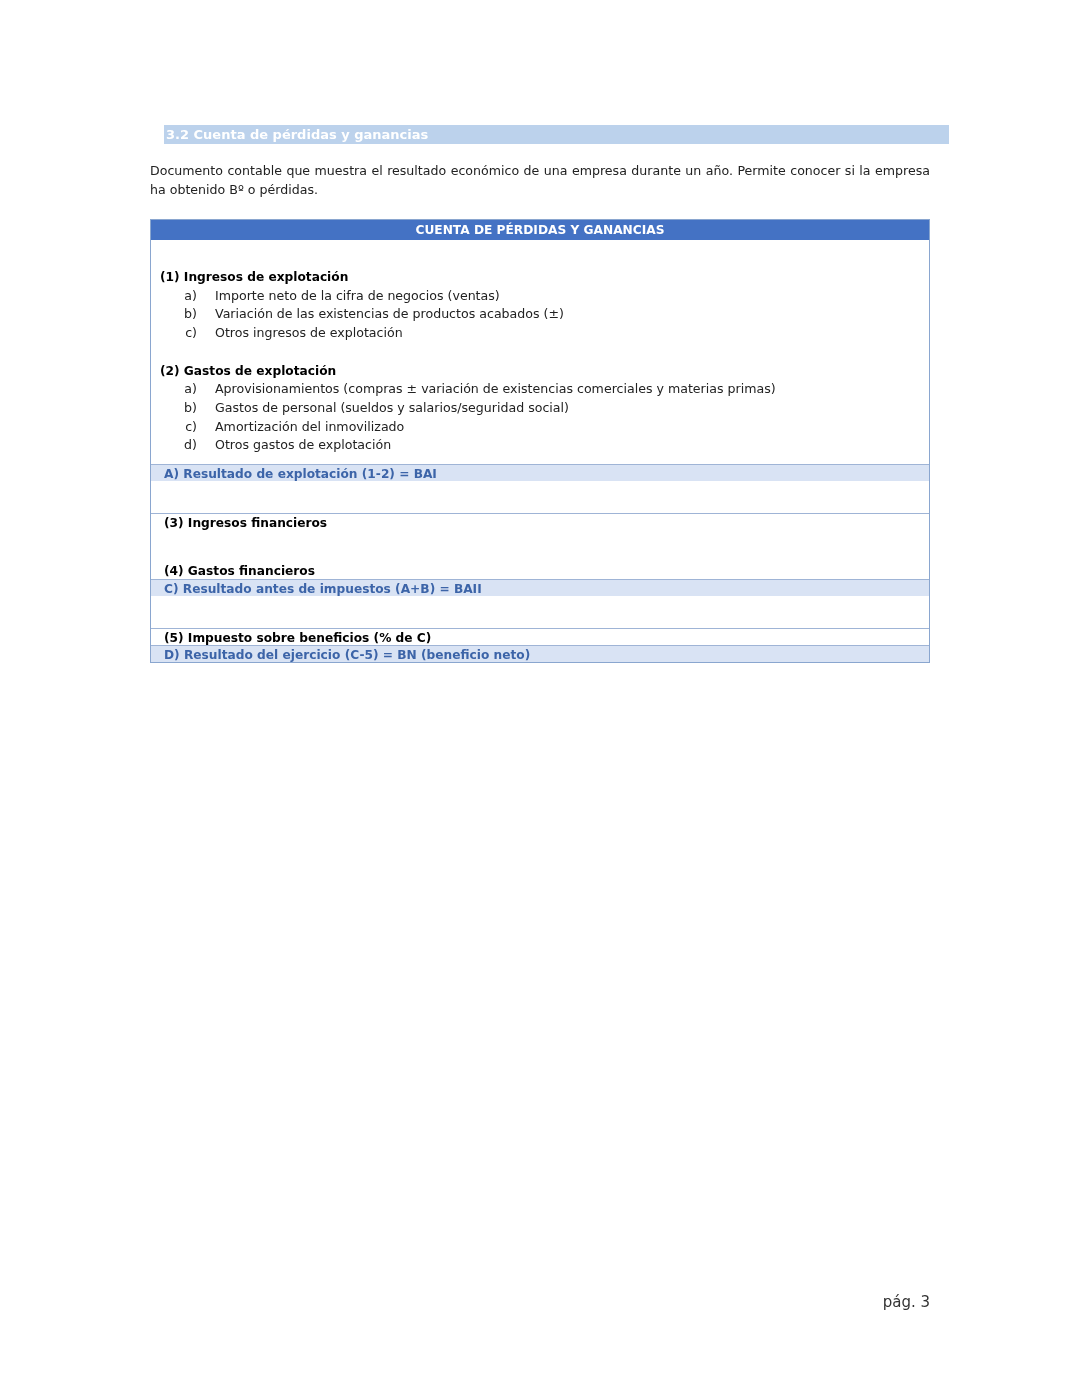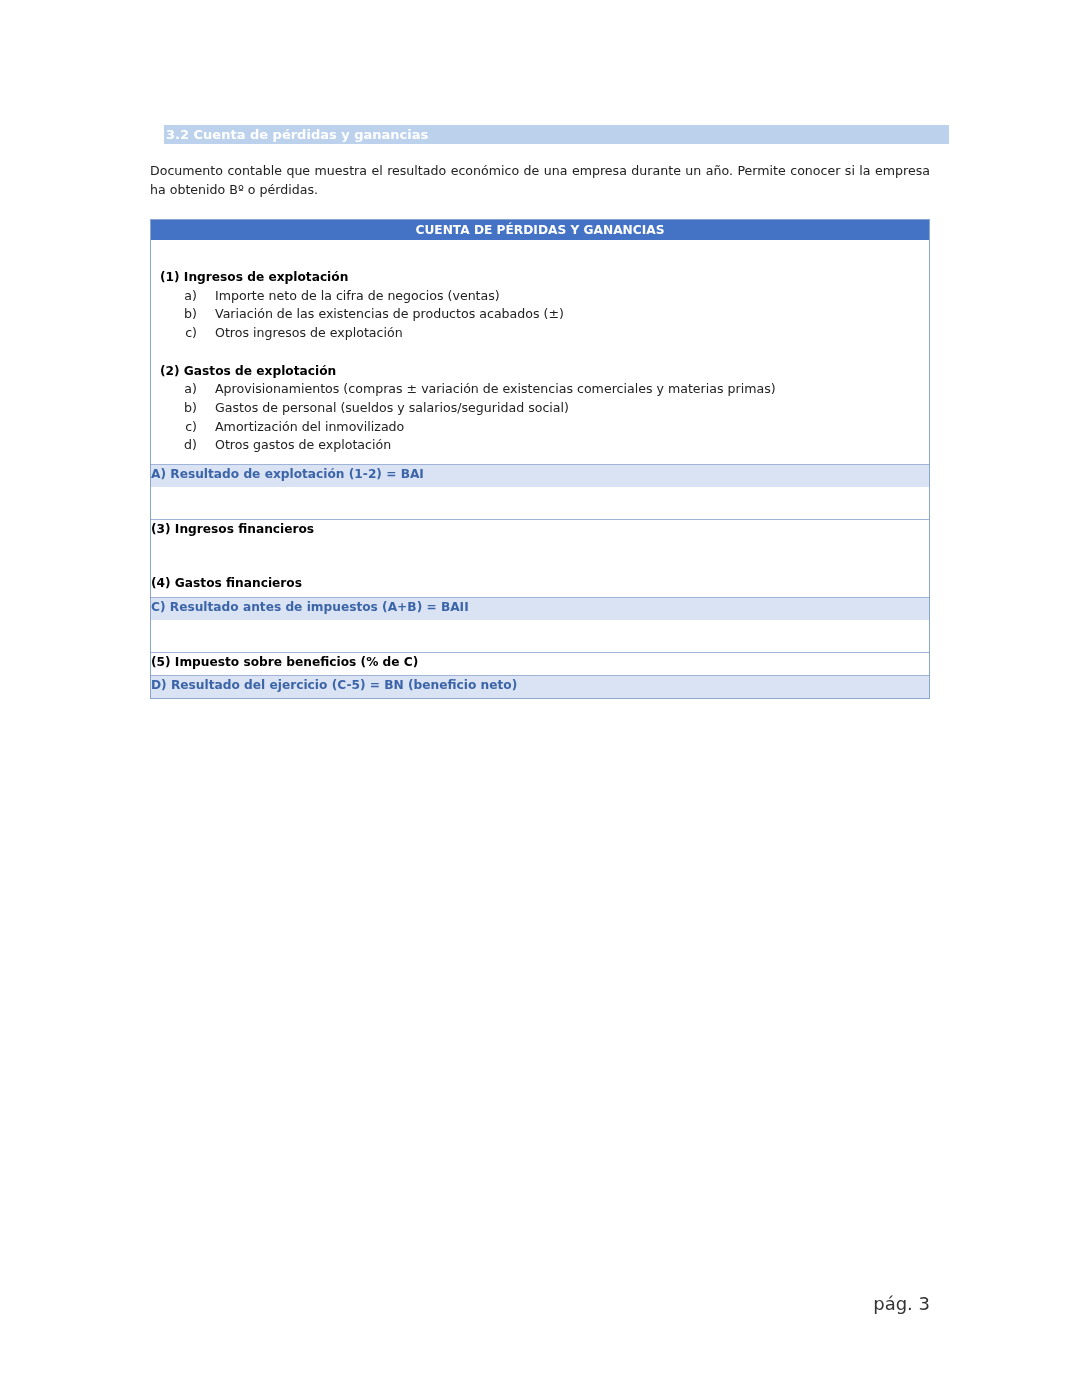--- a/index.html
+++ b/index.html
@@ -23,28 +23,28 @@
   .pl-header {
     background: #4472c4; color: #ffffff; font-weight: bold; text-align: center;
     font-size: 12.2px; height: 20px; line-height: 20px;
   }
   .pl-body { padding: 19px 0 9px 9px; margin-top: 9px; }
   .group-title { font-weight: bold; font-size: 12.2px; line-height: 18.7px; color: #000; }
   .item { display: flex; font-size: 12.6px; line-height: 18.7px; color: #222; }
   .item .letter { width: 55px; text-align: right; padding-right: 18px; box-sizing: border-box; flex: none; }
   .group-gap { height: 18.7px; }
   .row {
-    font-weight: bold; font-size: 12.2px; height: 23px; line-height: 19.3px;
-    padding-left: 0; border-top: 1px solid #9fb4d6; box-sizing: border-box;
+    font-weight: bold; font-size: 12.2px; height: 17px; line-height: 19.3px;
+    padding-left: 13px; border-top: 1px solid #9fb4d6; box-sizing: border-box;
   }
   .row.result { background: #d9e3f4; color: #3c64a8; }
   .row.plain { background: #ffffff; color: #000; margin-top: 32px; }
   .row.plain.no-border { border-top: none; }
   .footer-page {
-    position: absolute; right: 150px; top: 1293px; font-size: 18px; color: #333;
+    position: absolute; right: 150px; top: 1293px; font-size: 15px; color: #333;
   }
 </style>
 </head>
 <body>
 
 <div class="section-heading">3.2 Cuenta de pérdidas y ganancias</div>
 
 <p class="intro" style="margin:0;">Documento contable que muestra el resultado económico de una empresa durante un año. Permite conocer si la empresa ha obtenido Bº o pérdidas.</p>
 
 <div class="pl-table">

